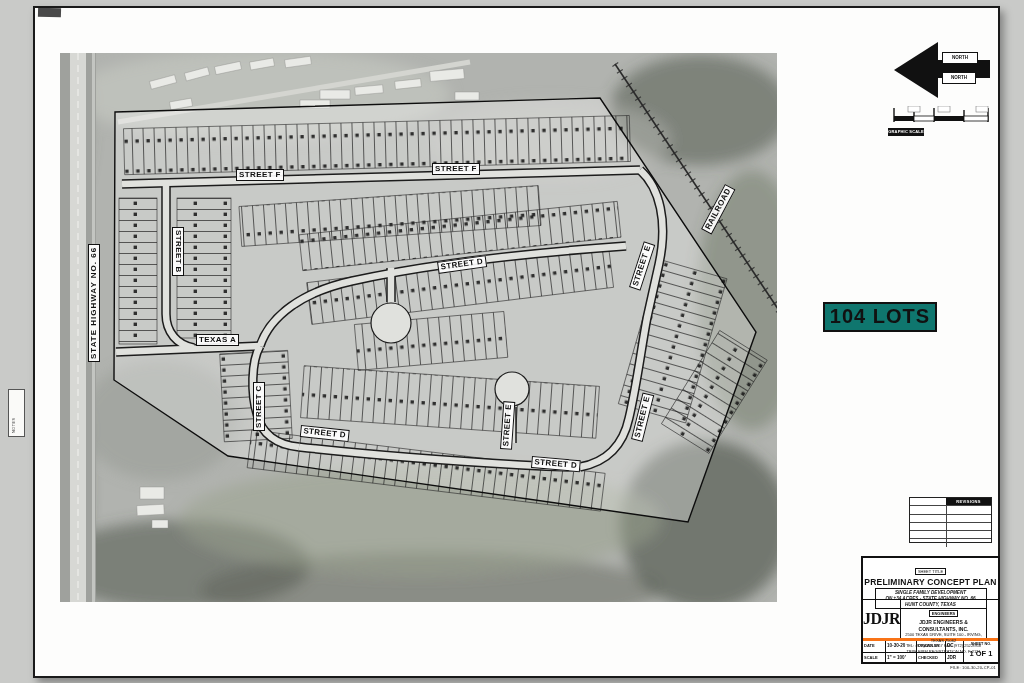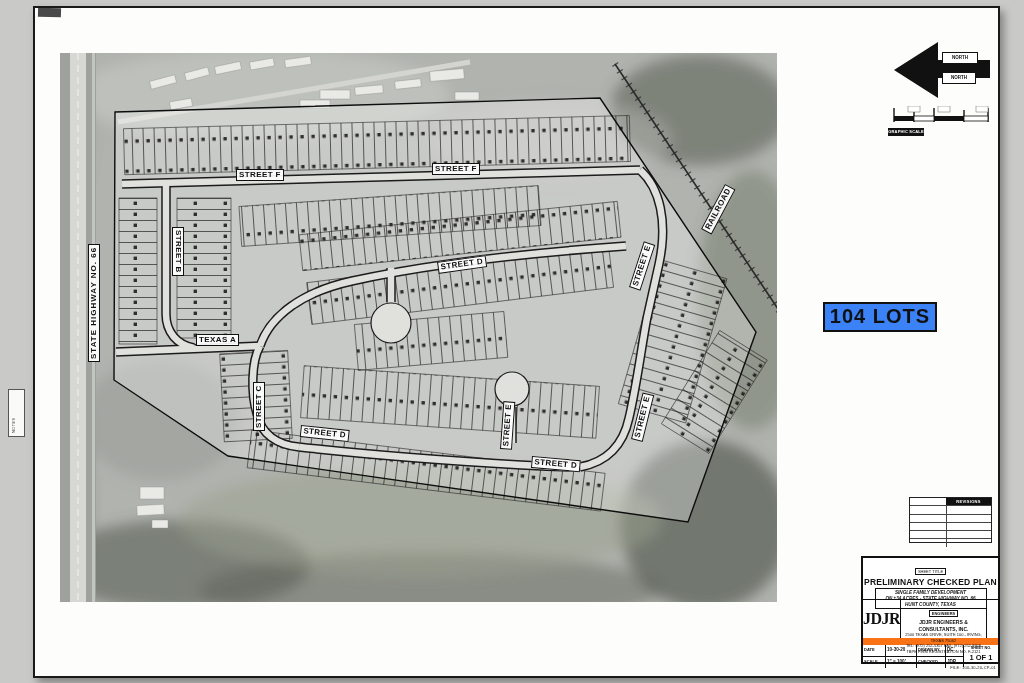--- a/index.html
+++ b/index.html
@@ -20,21 +20,21 @@
   .slabel{
     position:absolute;background:rgba(255,255,255,.92);
     border:1px solid #111;color:#111;
     font-size:8px;font-weight:bold;line-height:10px;
     padding:0 2px;letter-spacing:.4px;white-space:nowrap;
     transform-origin:0 0;
   }
   
   .lots-badge{
     position:absolute;left:823px;top:302px;width:110px;height:26px;
-    border:2px solid #111;background:#3b82f6;color:#111;
+    border:2px solid #111;background:#0f766e;color:#111;
     font-size:20px;font-weight:bold;letter-spacing:1px;
     text-align:center;line-height:25px;
   }
   .tiny-box{
     position:absolute;background:#fff;border:1px solid #111;color:#111;
     font-size:4.5px;font-weight:bold;text-align:center;overflow:hidden;
   }
   .rev-table{
     position:absolute;left:909px;top:497px;width:81px;height:44px;
     border:1px solid #222;background:#fff;
@@ -47,21 +47,21 @@
   
   .tblock{
     position:absolute;left:861px;top:556px;width:135px;height:104px;
     border:2px solid #111;background:#fff;color:#111;
   }
   .tb-s1{height:40px;border-bottom:1px solid #111;text-align:center;padding-top:1px;}
   .tb-sheet-title{display:inline-block;font-size:4px;border:1px solid #111;padding:0 2px;line-height:5px;}
   .tb-title{font-size:8.5px;font-weight:bold;letter-spacing:.2px;line-height:10px;}
   .tb-subbox{width:110px;margin:1px auto 0;border:1px solid #111;padding:1px 0;}
   .tb-subline{font-size:4.6px;font-weight:bold;font-style:italic;line-height:5.8px;}
-  .tb-s2{height:38px;border-bottom:7px solid #f97316;display:flex;}
+  .tb-s2{height:38px;border-bottom:3px solid #f97316;display:flex;}
   .tb-logo{width:37px;border-right:1px solid #111;display:flex;align-items:center;justify-content:center;
     font-size:16px;font-weight:bold;letter-spacing:-.5px;font-family:"Liberation Serif",serif;}
   .tb-firm{flex:1;text-align:center;padding-top:1px;}
   .tb-firm-label{display:inline-block;font-size:4px;border:1px solid #111;padding:0 2px;line-height:5px;font-weight:bold;}
   .tb-firm-name{font-size:5px;font-weight:bold;line-height:6.5px;}
   .tb-firm-line{font-size:4px;line-height:5.5px;}
   .tb-endcol{width:11px;border-left:1px solid #111;}
   .tb-s3{height:22px;display:flex;}
   .tb-grid{width:100px;border-right:1px solid #111;}
   .tb-row{display:flex;height:11px;border-bottom:1px solid #111;}
@@ -283,21 +283,21 @@
       <div class="rev-div"></div>
     </div>
   <div class="rev-row">
       <div class="rev-div"></div>
     </div>
 </div>
 
 <div class="tblock">
   <div class="tb-s1">
     <span class="tb-sheet-title">SHEET TITLE</span>
-    <div class="tb-title">PRELIMINARY CHECKED PLAN</div>
+    <div class="tb-title">PRELIMINARY CONCEPT PLAN</div>
     <div class="tb-subbox">
       <div class="tb-subline">SINGLE FAMILY DEVELOPMENT</div>
       <div class="tb-subline">ON ±34 ACRES - STATE HIGHWAY NO. 66</div>
       <div class="tb-subline">HUNT COUNTY, TEXAS</div>
     </div>
   </div>
   <div class="tb-s2">
     <div class="tb-logo">JDJR</div>
     <div class="tb-firm">
       <span class="tb-firm-label">ENGINEERS</span>

